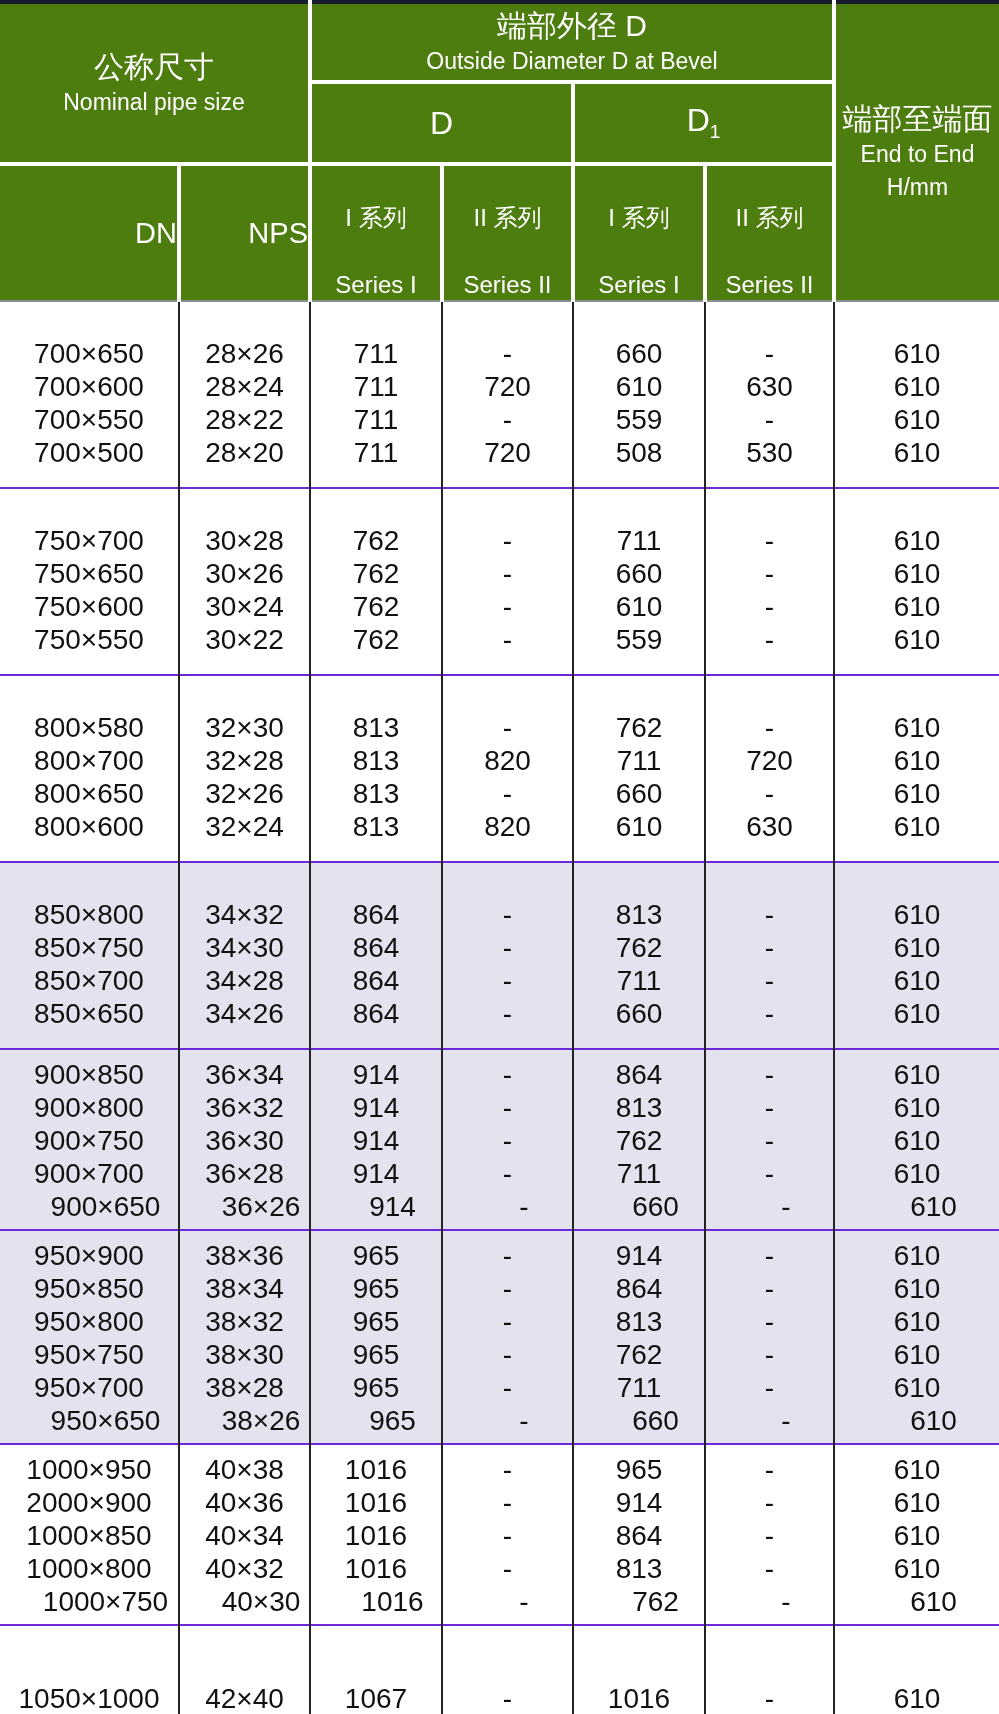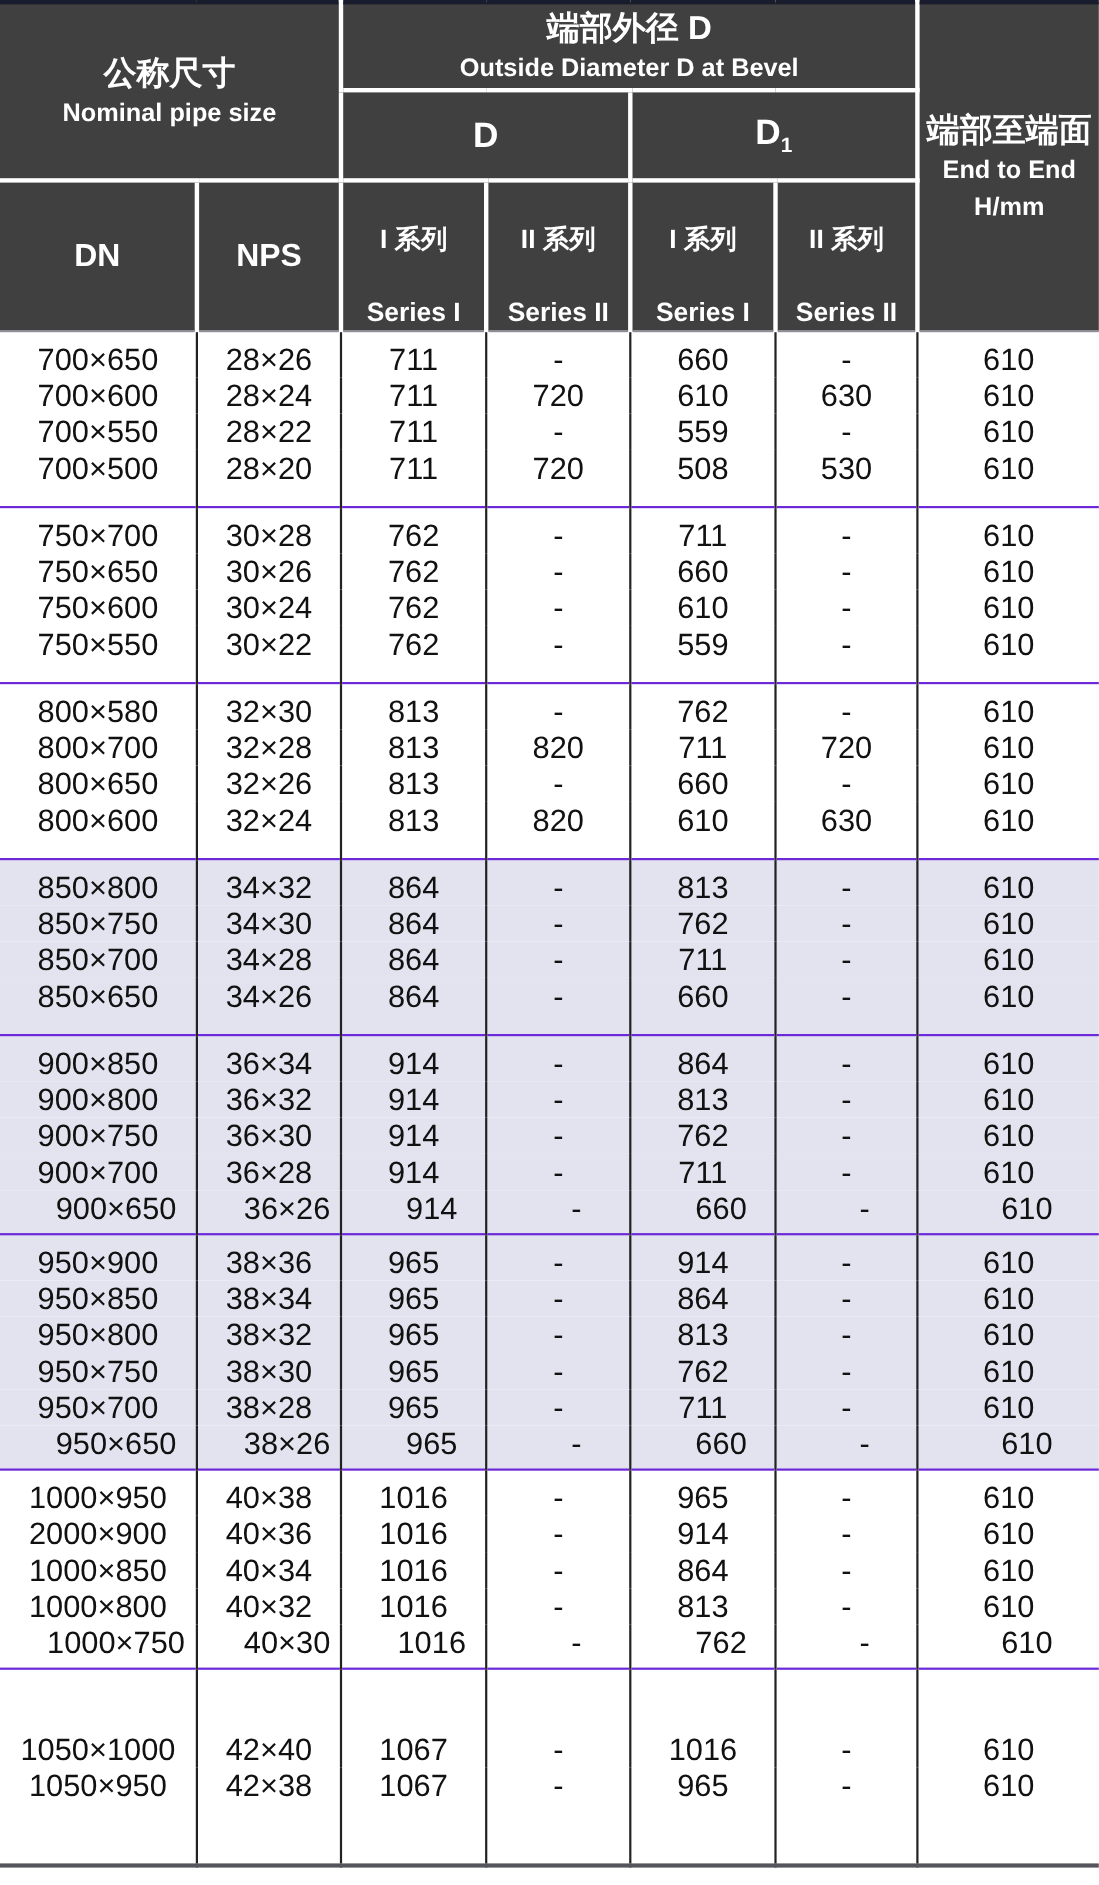--- a/index.html
+++ b/index.html
@@ -13,53 +13,53 @@
   }
   .spec-table {
     width: 999px;
     border-collapse: collapse;
     table-layout: fixed;
     border-top: 4px solid #181c2c;
     border-bottom: 4px solid #55555d;
   }
   
   thead th {
-    background: #404040;
+    background: #4d7c0f;
     color: #ffffff;
-    font-weight: bold;
+    font-weight: normal;
     text-align: center;
     vertical-align: middle;
     padding: 0;
   }
   thead { border-bottom: 2px solid #8d8d96; }
   tr.h1 th { height: 76px; }
   tr.h2 th { height: 78px; }
   tr.h3 th { height: 80px; }
   th.bl { border-left: 4px solid #ffffff; }
   th.bt { border-top: 4px solid #ffffff; }
   .zh  { font-size: 30px; line-height: 38px; }
   .en  { font-size: 23px; line-height: 33px; }
   .dlab { font-size: 32px; }
   .dlab sub { font-size: 19px; }
   th .two-line { font-size: 24px; line-height: 30px; margin-top: 37px; }
-  th.simple { font-size: 29px; }
+  th.simple { font-size: 29px; text-align: right; }
   
   tbody td {
     height: 33px;
     text-align: center;
     vertical-align: middle;
     font-size: 28px;
     color: #111111;
     padding: 0;
     background: #ffffff;
   }
   tbody.shaded td { background: #e3e3f0; }
   tbody td + td { border-left: 2px solid #222222; }
   tbody + tbody { border-top: 2px solid #6d28d9; }
-  tbody.pad-lg tr:first-child td { padding-top: 8px; }
+  tbody.pad-lg tr:first-child td { padding-top: 35px; }
   tbody.pad-lg tr:last-child  td { padding-bottom: 18px; }
   tbody.pad-sm tr:first-child td { padding-top: 8px; }
   tbody.pad-sm tr:last-child  td { padding-bottom: 6px; padding-left: 33px; }
   tbody.pad-xl tr:first-child td { padding-top: 56px; }
   tbody.pad-xl tr:last-child  td { padding-bottom: 54px; }
 </style>
 </head>
 <body>
 
 <table class="spec-table" id="spec-table">

